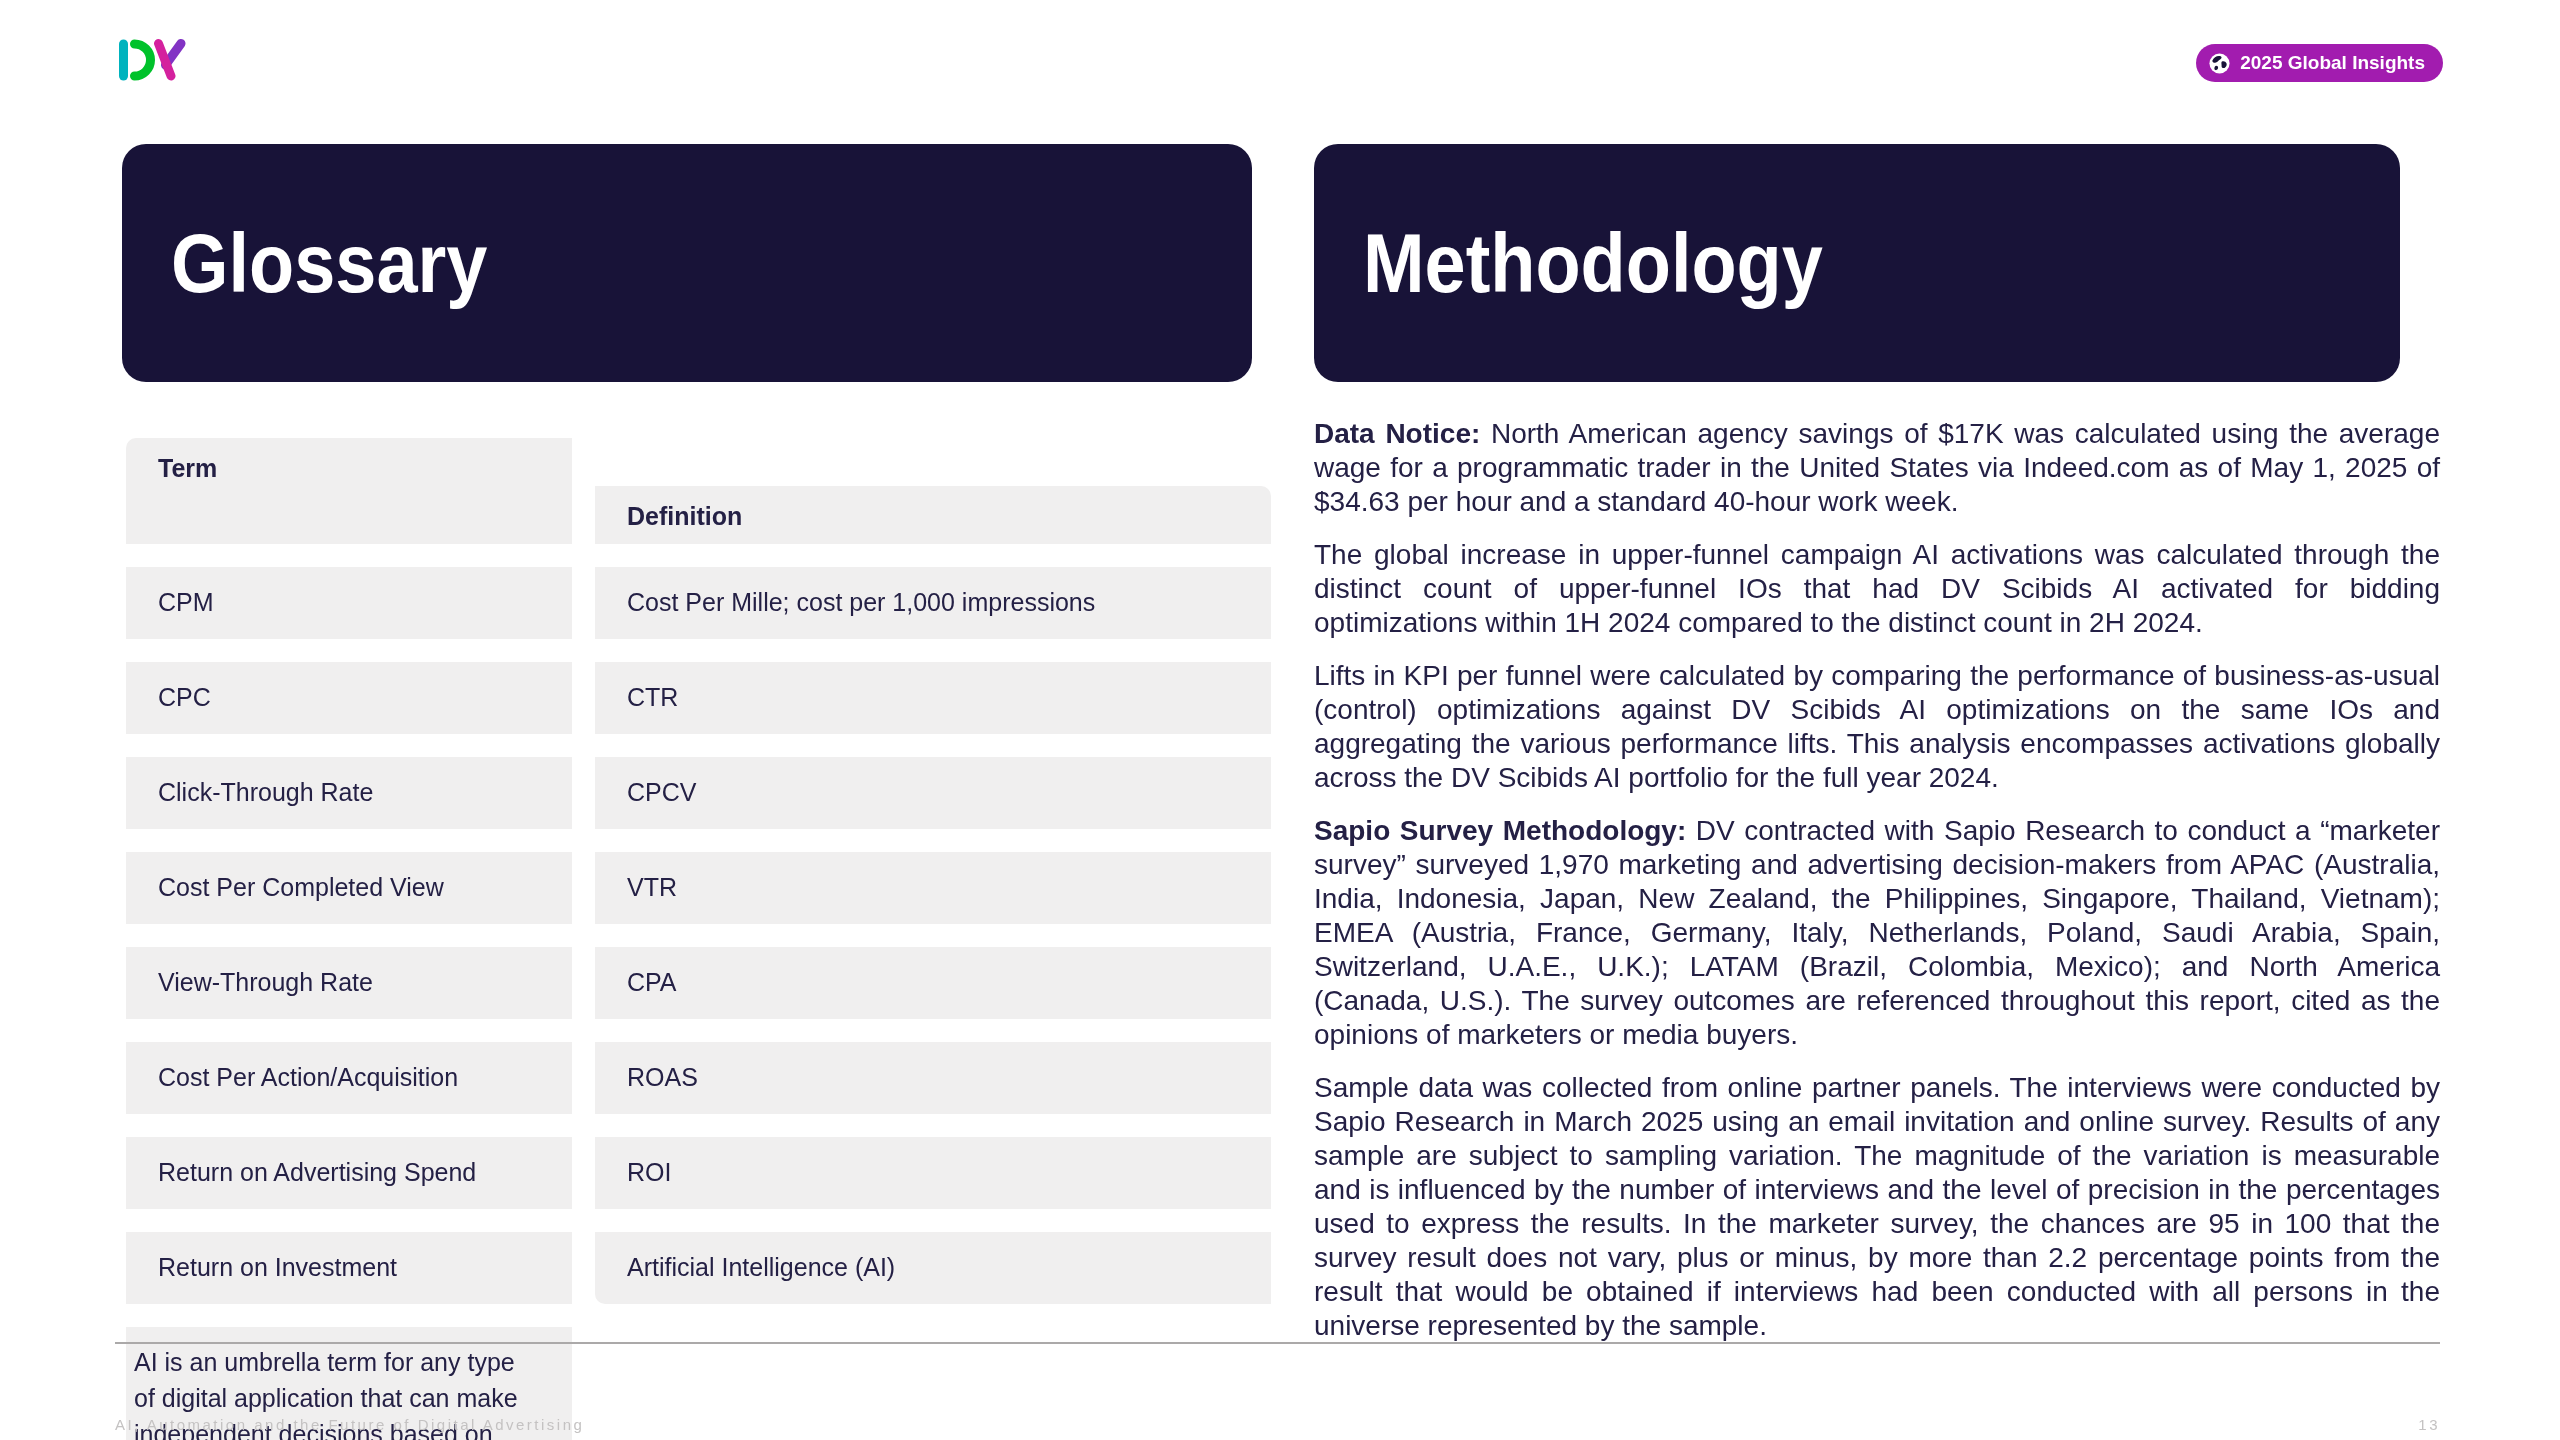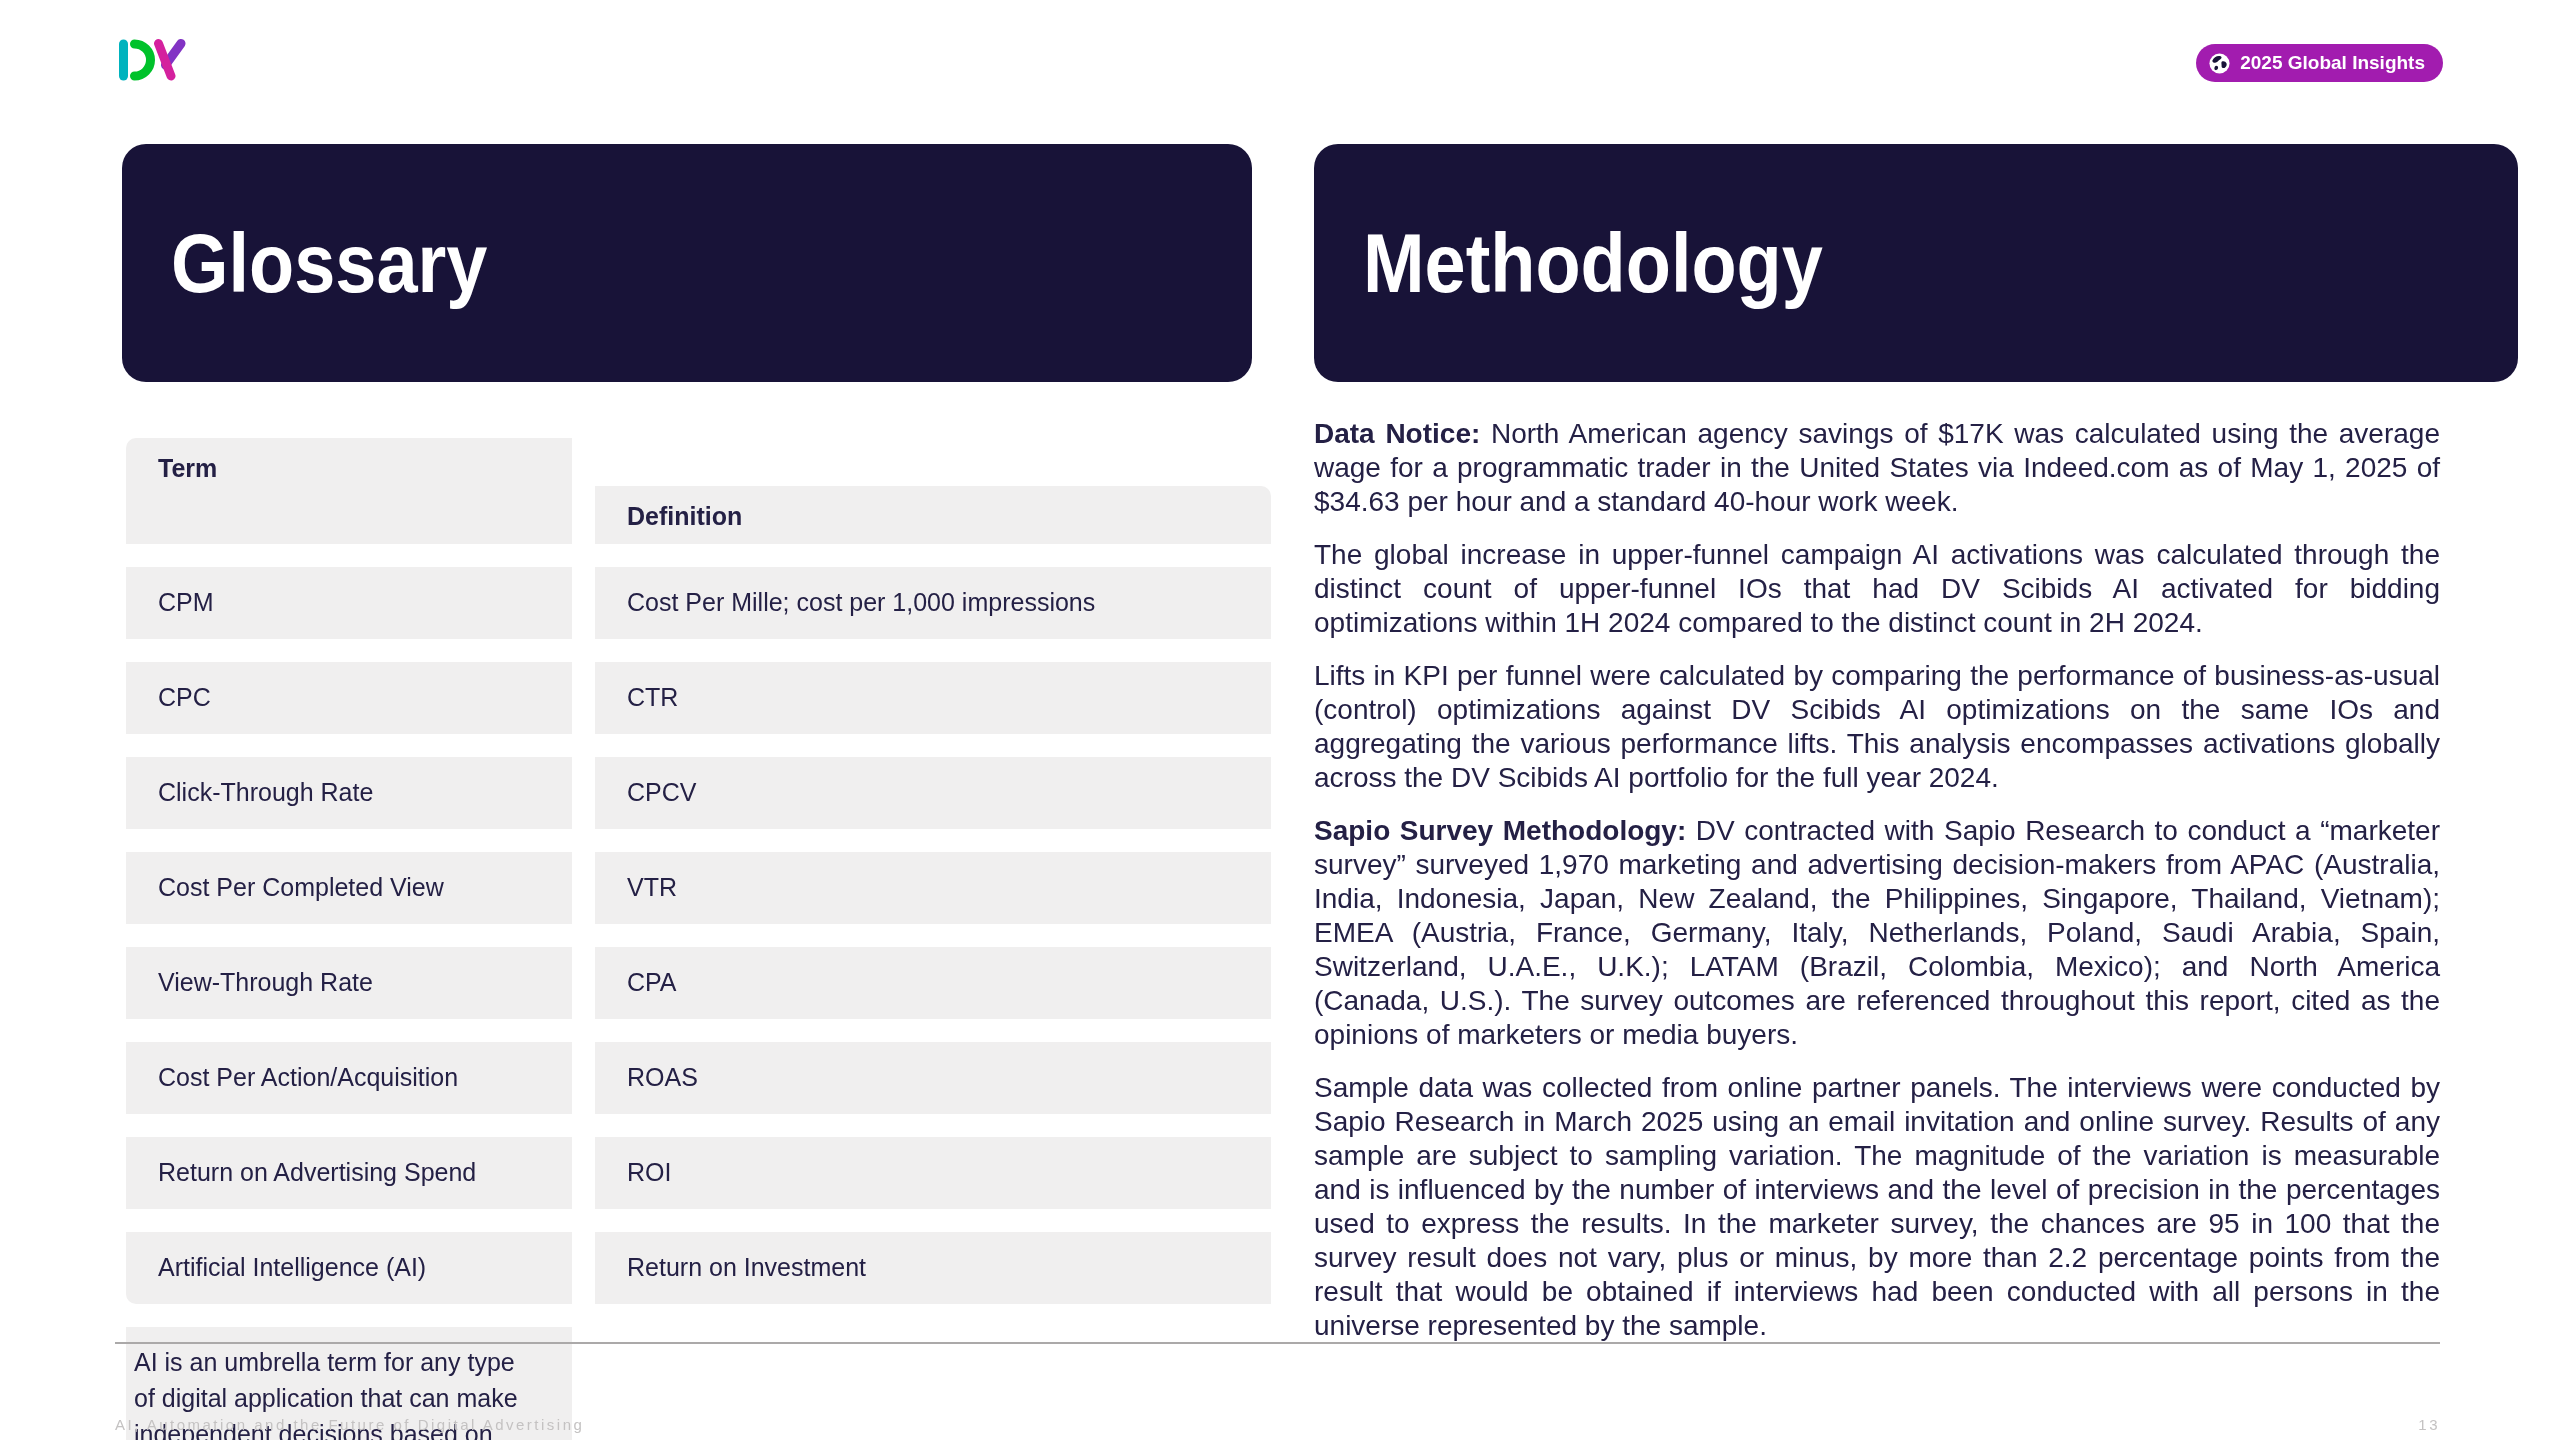--- a/index.html
+++ b/index.html
@@ -24,21 +24,21 @@
   }
   .badge svg { display: block; }
 
   
   .panel {
     position: absolute; top: 144px; height: 238px;
     background: #181338; border-radius: 24px;
     display: flex; align-items: center; padding-left: 49px;
   }
   .panel-glossary   { left: 122px;  width: 1130px; }
-  .panel-methodology{ left: 1314px; width: 1204px; }
+  .panel-methodology{ left: 1314px; width: 1086px; }
   .panel-title {
     color: #ffffff; font-size: 84px; font-weight: 700; white-space: nowrap;
     display: inline-block; transform: scaleX(0.88); transform-origin: left center;
   }
 
   
   .gtable {
     position: absolute; left: 126px; top: 438px; width: 1128px;
     display: grid; grid-template-columns: 446px 676px;
     column-gap: 6px; row-gap: 5px; gap: 23px;
@@ -125,23 +125,23 @@
     <div class="cell">VTR</div>
     <div class="cell">View-Through Rate</div>
 
     <div class="cell">CPA</div>
     <div class="cell">Cost Per Action/Acquisition</div>
 
     <div class="cell">ROAS</div>
     <div class="cell">Return on Advertising Spend</div>
 
     <div class="cell">ROI</div>
+    <div class="cell">Return on Investment</div>
+
     <div class="cell corner-bl">Artificial Intelligence (AI)</div>
-
-    <div class="cell">Return on Investment</div>
     <div class="cell corner-br">AI is an umbrella term for any type of digital application that can make independent decisions based on learnings from data analysis</div>
   </div>
 
   <div class="mtext">
     <p><b>Data Notice:</b><span> North American agency savings of $17K was calculated using the average wage for a programmatic trader in the United States via Indeed.com as of May 1, 2025 of $34.63 per hour and a standard 40-hour work week.</span></p>
     <p><b></b><span>The global increase in upper-funnel campaign AI activations was calculated through the distinct count of upper-funnel IOs that had DV Scibids AI activated for bidding optimizations within 1H 2024 compared to the distinct count in 2H 2024.</span></p>
     <p><b></b><span>Lifts in KPI per funnel were calculated by comparing the performance of business-as-usual (control) optimizations against DV Scibids AI optimizations on the same IOs and aggregating the various performance lifts. This analysis encompasses activations globally across the DV Scibids AI portfolio for the full year 2024.</span></p>
     <p><b>Sapio Survey Methodology:</b><span> DV contracted with Sapio Research to conduct a “marketer survey” surveyed 1,970 marketing and advertising decision-makers from APAC (Australia, India, Indonesia, Japan, New Zealand, the Philippines, Singapore, Thailand, Vietnam); EMEA (Austria, France, Germany, Italy, Netherlands, Poland, Saudi Arabia, Spain, Switzerland, U.A.E., U.K.); LATAM (Brazil, Colombia, Mexico); and North America (Canada, U.S.). The survey outcomes are referenced throughout this report, cited as the opinions of marketers or media buyers.</span></p>
     <p><b></b><span>Sample data was collected from online partner panels. The interviews were conducted by Sapio Research in March 2025 using an email invitation and online survey. Results of any sample are subject to sampling variation. The magnitude of the variation is measurable and is influenced by the number of interviews and the level of precision in the percentages used to express the results. In the marketer survey, the chances are 95 in 100 that the survey result does not vary, plus or minus, by more than 2.2 percentage points from the result that would be obtained if interviews had been conducted with all persons in the universe represented by the sample.</span></p>
   </div>

